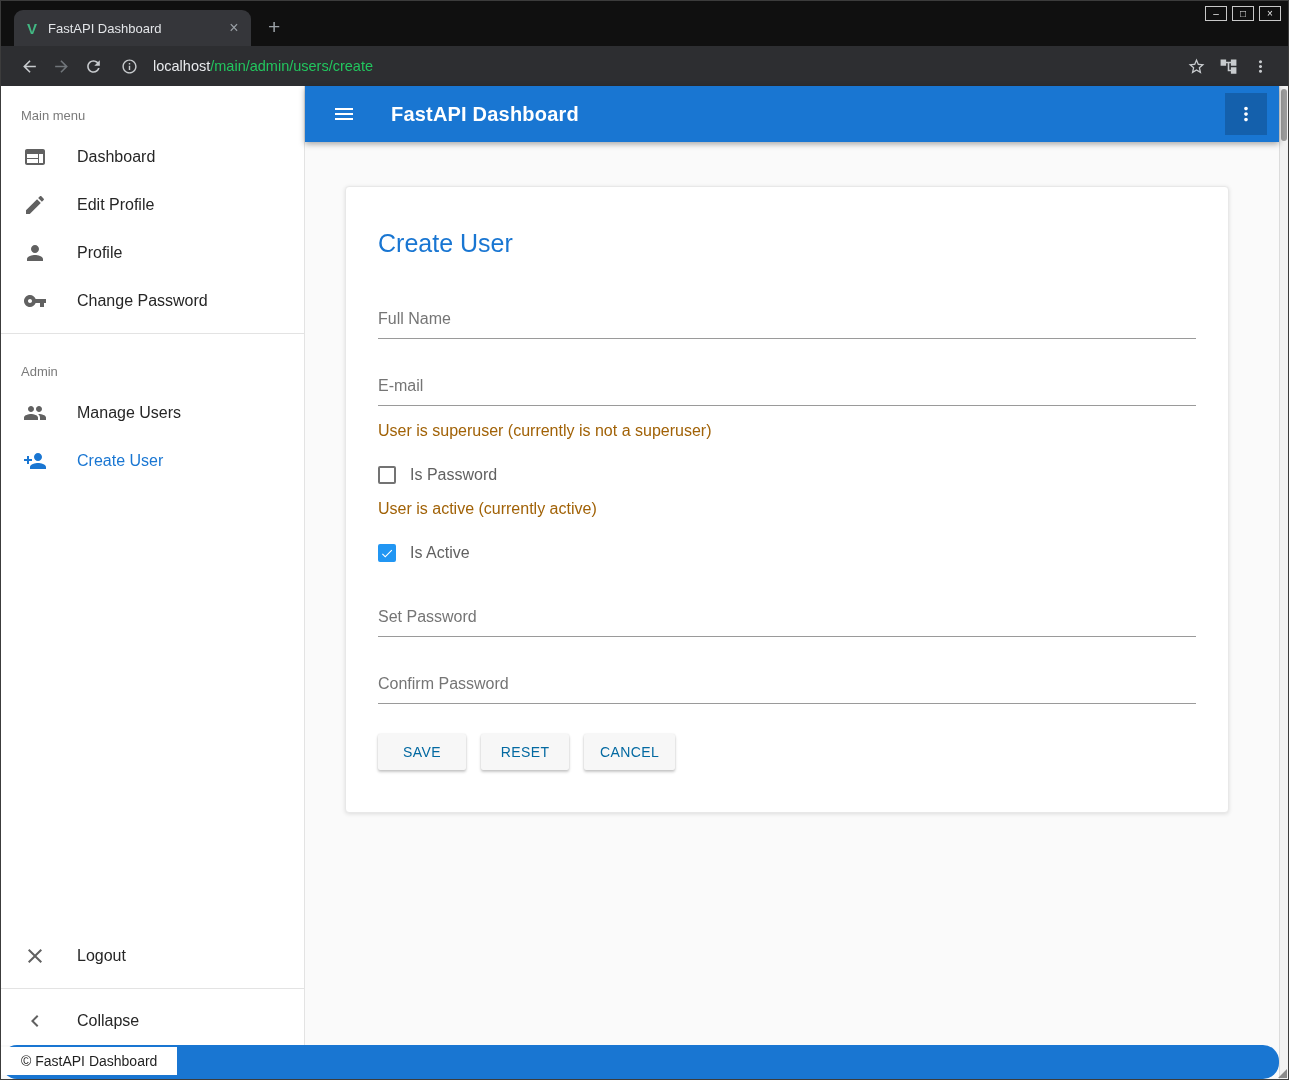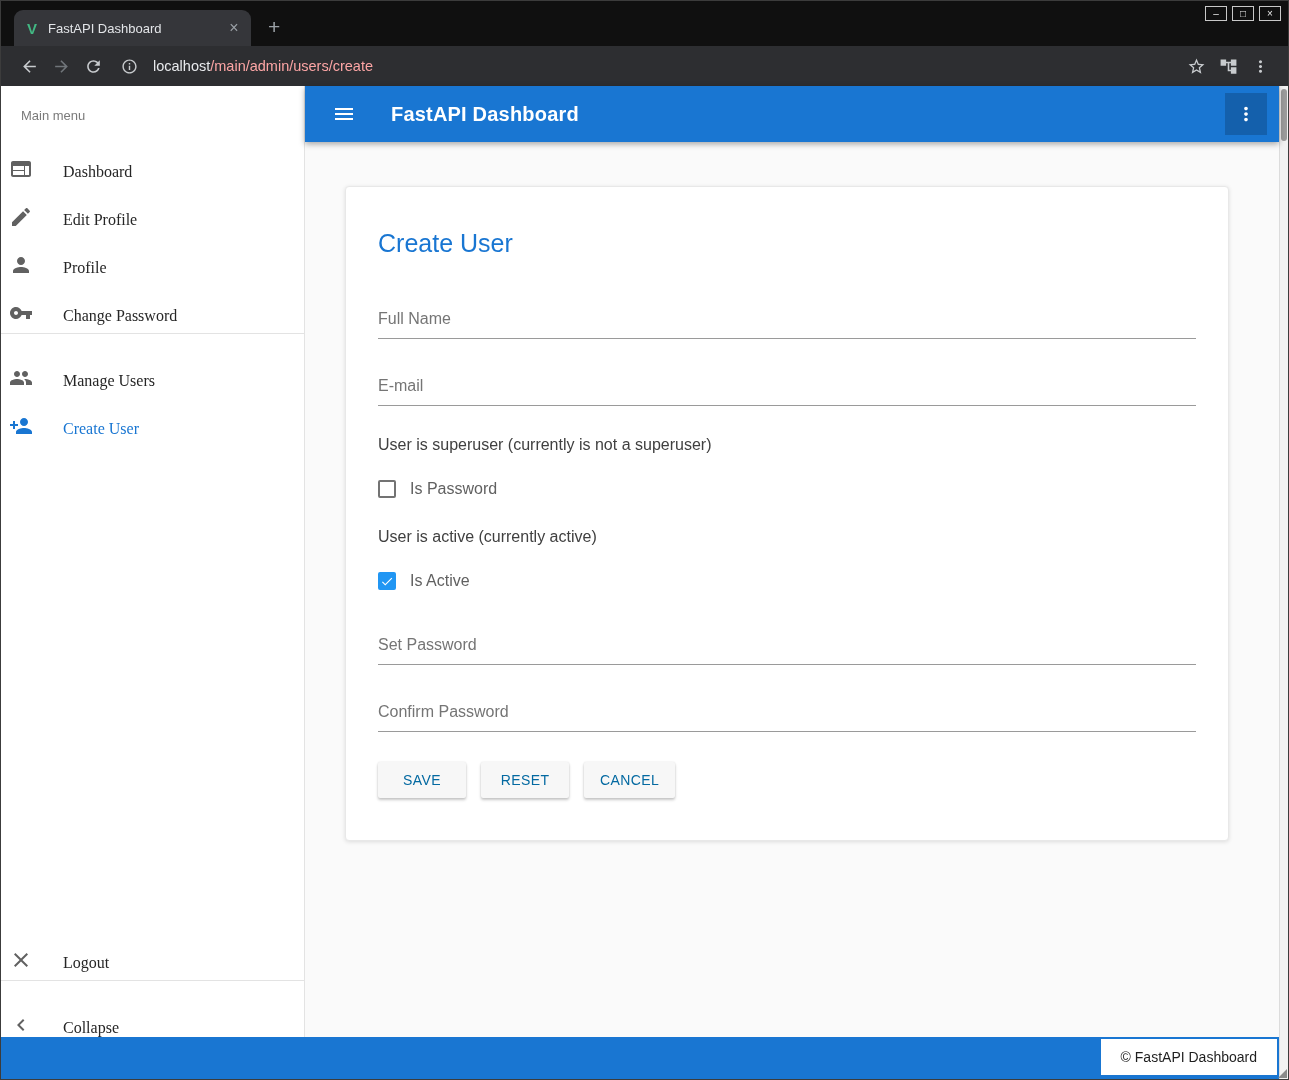--- a/index.html
+++ b/index.html
@@ -24,30 +24,30 @@
   
   .toolbar { height:40px; background:#2d2e31; display:flex; align-items:center; padding:0 12px; }
   .tb-icon { width:32px; height:32px; display:flex; align-items:center; justify-content:center;
              color:#c8cbce; flex:none; cursor:pointer; }
   .tb-icon svg { width:19px; height:19px; fill:currentColor; }
   .tb-icon.dim { color:#70757a; }
   .url { flex:1; display:flex; align-items:center; margin-left:4px; min-width:0; }
   .url .tb-icon svg { width:17px; height:17px; }
   .url-text { font-size:14.5px; margin-left:8px; white-space:nowrap; }
   .url-host { color:#e8eaed; }
-  .url-path { color:#fca5a5; }
+  .url-path { color:#22c55e; }
 
   
   .page { position:absolute; top:85px; left:0; right:9px; bottom:0; display:flex; flex-direction:column; background:#fafafa; }
   .app-body { flex:1; display:flex; min-height:0; }
 
   
   .sidebar { width:304px; background:#fff; border-right:1px solid #e3e3e3; display:flex; flex-direction:column; flex:none; }
   .side-label { padding:22px 20px 10px; font-size:13px; color:#7a7a7a; }
-  .side-item { height:48px; display:flex; align-items:flex-end; padding-left:8px; font-size:16px; color:#262626; cursor:pointer; flex:none;font-family:Liberation Serif, serif; }
+  .side-item { height:48px; display:flex; align-items:center; padding-left:22px; font-size:16px; color:#262626; cursor:pointer; flex:none; }
   .side-item svg { width:24px; height:24px; fill:#616161; margin-right:30px; flex:none; }
   .side-item.active { color:#1976d2; }
   .side-item.active svg { fill:#1976d2; }
   .divider { border-top:1px solid #e3e3e3; margin:8px 0; flex:none; }
   .spacer { flex:1; }
 
   
   .main { flex:1; display:flex; flex-direction:column; background:#fafafa; min-width:0; }
   .appbar { height:56px; background:#1976d2; display:flex; align-items:center; padding:0 12px 0 24px;
             color:#fff; box-shadow:0 2px 6px rgba(0,0,0,0.35); position:relative; z-index:2; flex:none; }
@@ -64,35 +64,35 @@
           box-shadow:0 1px 4px rgba(0,0,0,0.12); padding:30px 32px 42px; }
   .card-title { color:#1976d2; font-size:25px; font-weight:400; margin:12px 0 0; }
 
   .text-field { display:block; width:100%; border:0; border-bottom:1px solid #9a9a9a; background:transparent;
                 font-size:16px; color:#0f766e; padding:6px 0 10px; outline:none; border-radius:0;
                 font-family:inherit; }
   .text-field::placeholder { color:#757575; opacity:1; }
   .gap-first { margin-top:46px; }
   .gap { margin-top:32px; }
 
-  .note { font-size:16px; color:#404040; margin-top:30px; }
+  .note { font-size:16px; color:#a16207; margin-top:16px; }
   .cb-row { display:flex; align-items:center; margin-top:26px; cursor:pointer; }
   .checkbox { width:18px; height:18px; border:2px solid #737373; border-radius:2px; margin-right:14px;
               display:flex; align-items:center; justify-content:center; flex:none; }
   .checkbox.checked { background:#2196f3; border-color:#2196f3; }
   .checkbox svg { width:15px; height:15px; fill:#fff; }
   .cb-label { font-size:16px; color:#616161; }
 
   .btn-row { display:flex; gap:15px; margin-top:30px; }
   .btn { height:36px; min-width:88px; padding:0 16px; background:#f7f7f7; border:0; border-radius:2px;
          box-shadow:0 2px 3px rgba(0,0,0,0.22), 0 0 2px rgba(0,0,0,0.10);
          font-family:inherit; font-size:14px; font-weight:500; color:#0369a1; letter-spacing:.4px; cursor:pointer; }
 
   
-  .app-footer { height:42px; background:#1976d2; display:flex; justify-content:flex-end; flex:none; }
+  .app-footer { height:34px; background:#1976d2; display:flex; justify-content:flex-start; flex:none;border-radius:16px; }
   .footer-chip { background:#fff; display:flex; align-items:center; padding:0 20px;
                  font-size:14px; color:#1f1f1f; margin:2px 2px 4px 0; }
 
   
   .scrollbar { position:absolute; top:85px; right:0; bottom:0; width:9px; background:#f2f2f2; border-left:1px solid #dcdcdc; }
   .scroll-thumb { position:absolute; top:3px; left:1px; width:6px; height:52px; background:#9b9b9b; border-radius:3px; cursor:pointer; }
   .scroll-corner { position:absolute; right:1px; bottom:1px; width:0; height:0;
                    border-left:9px solid transparent; border-bottom:9px solid #8a8a8a; }
 </style>
 </head>
@@ -180,20 +180,21 @@
           <span>Profile</span>
         </div>
         <div class="side-item">
           <svg viewBox="0 0 24 24">
               <path d="M12.65 10C11.83 7.67 9.61 6 7 6c-3.31 0-6 2.69-6 6s2.69 6 6 6c2.61 0 4.83-1.67 5.65-4H17v4h4v-4h2v-4H12.65zM7 14c-1.1 0-2-.9-2-2s.9-2 2-2 2 .9 2 2-.9 2-2 2z"></path>
             </svg>
           <span>Change Password</span>
         </div>
 
         <div class="divider"></div>
+        <div class="side-label">Admin</div>
 
         <div class="side-item">
           <svg viewBox="0 0 24 24">
               <path d="M16 11c1.66 0 2.99-1.34 2.99-3S17.66 5 16 5c-1.66 0-3 1.34-3 3s1.34 3 3 3zm-8 0c1.66 0 2.99-1.34 2.99-3S9.66 5 8 5C6.34 5 5 6.34 5 8s1.34 3 3 3zm0 2c-2.33 0-7 1.17-7 3.5V19h14v-2.5c0-2.33-4.67-3.5-7-3.5zm8 0c-.29 0-.62.02-.97.05 1.16.84 1.97 1.97 1.97 3.45V19h6v-2.5c0-2.33-4.67-3.5-7-3.5z"></path>
             </svg>
           <span>Manage Users</span>
         </div>
         <div class="side-item active">
           <svg viewBox="0 0 24 24">
               <path d="M15 12c2.21 0 4-1.79 4-4s-1.79-4-4-4-4 1.79-4 4 1.79 4 4 4zm-9-2V7H4v3H1v2h3v3h2v-3h3v-2H6zm9 4c-2.67 0-8 1.34-8 4v2h16v-2c0-2.66-5.33-4-8-4z"></path>

